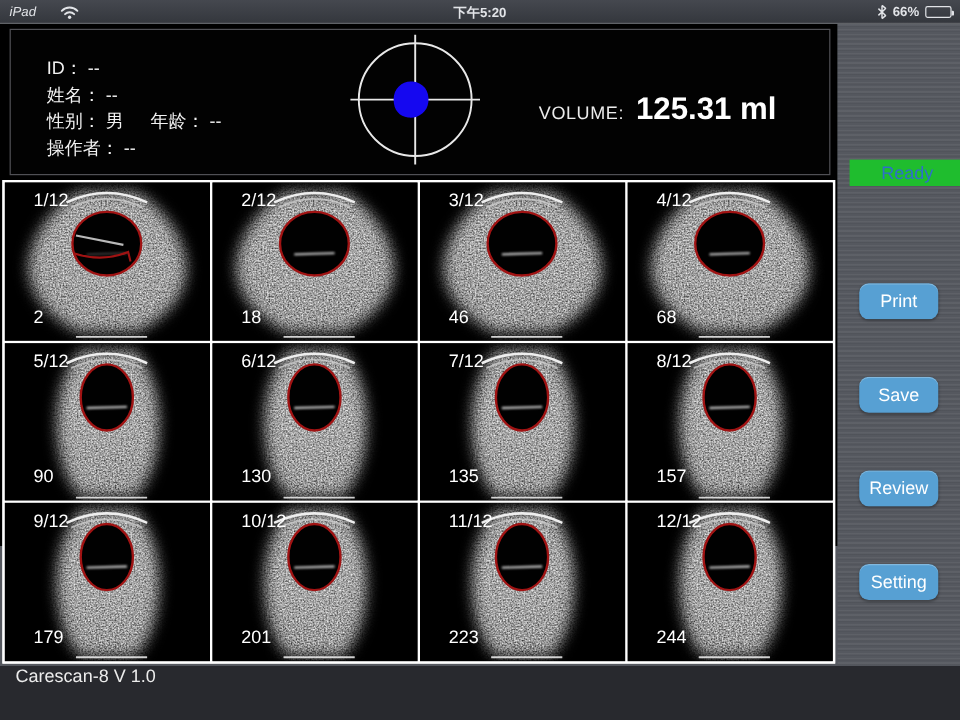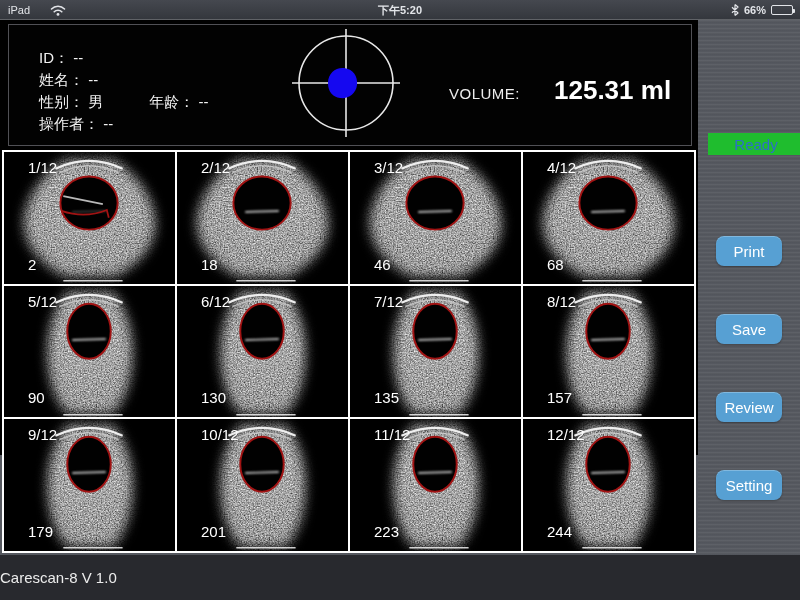--- a/index.html
+++ b/index.html
@@ -9,36 +9,36 @@
     background:#55585f;
     font-family:"Liberation Sans","DejaVu Sans",sans-serif;
   }
   
   .status-bar {
     position:absolute; left:0; top:0; width:800px; height:20px;
     background:linear-gradient(#45484f,#33363c);
     box-shadow:inset 0 -1px 0 rgba(255,255,255,0.22);
     color:#e2e4e8; font-size:11px;
   }
-  .sb-left  { position:absolute; left:8px; top:0; height:20px; display:flex; align-items:center; gap:20px; }
+  .sb-left  { position:absolute; left:8px; top:0; height:20px; display:flex; align-items:center; gap:20px;font-style:italic; }
   .sb-center{ position:absolute; left:0; right:0; top:0; height:20px; display:flex; align-items:center; justify-content:center; font-weight:bold; }
   .sb-right { position:absolute; right:7px; top:0; height:20px; display:flex; align-items:center; gap:5px; font-weight:bold; }
   .battery { position:relative; width:22px; height:10px; border:1px solid #e2e4e8; border-radius:2px; padding:1px; }
   .battery .fill { height:100%; background:#ffffff; border-radius:1px; }
   .battery .nub { position:absolute; right:-3px; top:2.5px; width:2px; height:4px; background:#e2e4e8; border-radius:0 1px 1px 0; }
   
   .content { position:absolute; left:0; top:20px; width:698px; height:435px; background:#000; }
   .header-panel {
     position:absolute; left:8px; top:4px; width:684px; height:122px;
     background:#020202; border:1px solid #505055;
   }
   .patient { position:absolute; left:30px; top:22px; font-size:15px; line-height:22px; color:#f2f2f2; }
-  .age-pair { margin-left:42px; }
+  .age-pair { margin-left:18px; }
   .crosshair { position:absolute; left:281px; top:2px; }
-  .volume { position:absolute; left:440px; top:50px; display:flex; align-items:baseline; gap:34px; color:#fff;justify-content:flex-end; }
+  .volume { position:absolute; left:440px; top:50px; display:flex; align-items:baseline; gap:10px; color:#fff;justify-content:flex-end; }
   .volume-label { font-size:15px; letter-spacing:0.5px; color:#ececec; }
   .volume-value { font-size:26px; font-weight:bold; }
   
   .grid {
     position:absolute; left:2px; top:130px; width:694px; height:403px;
     display:grid; grid-template-columns:repeat(4,1fr); grid-template-rows:repeat(3,1fr);
     gap:2px; background:#ffffff; border:2px solid #ffffff;
   }
   .cell { position:relative; background:#000; overflow:hidden; }
   .cell svg.us { position:absolute; inset:0; width:100%; height:100%; display:block; }
@@ -60,21 +60,21 @@
     position:absolute; left:18px; width:66px; height:30px; border:none; border-radius:8px;
     color:#fff; font-size:15px; font-family:inherit;
     display:flex; align-items:center; justify-content:center;
     box-shadow:inset 0 1px 0 rgba(255,255,255,0.25), 0 1px 2px rgba(0,0,0,0.3);
     cursor:pointer;
   }
   
   .footer {
     position:absolute; left:0; top:555px; width:800px; height:45px;
     background:#28292e; color:#ececec; font-size:15px;
-    display:flex; align-items:center; 
+    display:flex; padding-left:13px;
   }
 </style>
 </head>
 <body>
 
 <svg width="0" height="0" style="position:absolute" aria-hidden="true">
   <defs>
     <filter id="us-noise" x="0" y="0" width="100%" height="100%">
       <feTurbulence type="fractalNoise" baseFrequency="0.75" numOctaves="2" seed="11" stitchTiles="stitch"></feTurbulence>
       <feColorMatrix type="matrix" values="1 0 0 0 0  1 0 0 0 0  1 0 0 0 0  0 0 0 0 1"></feColorMatrix>

